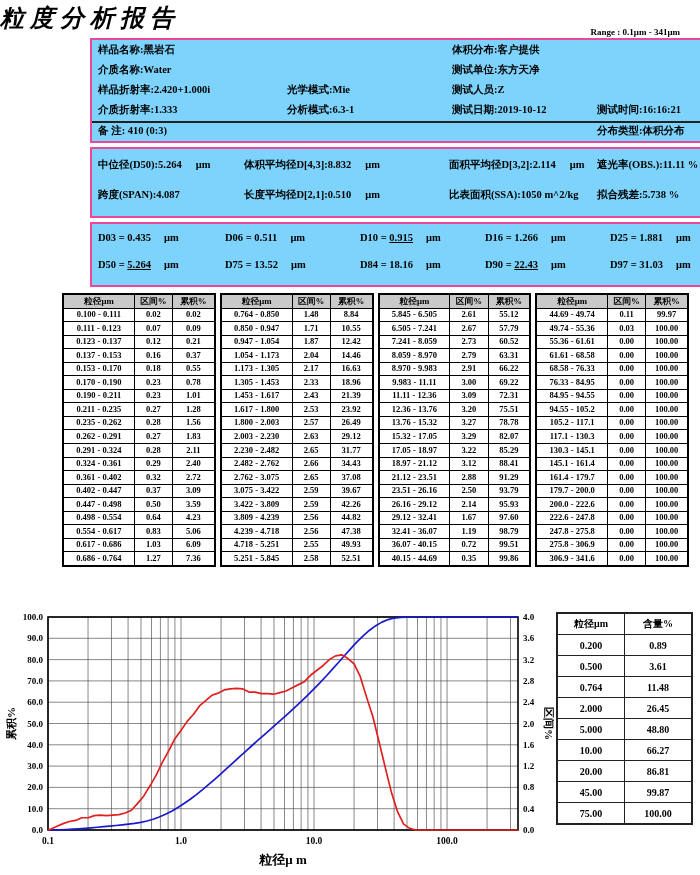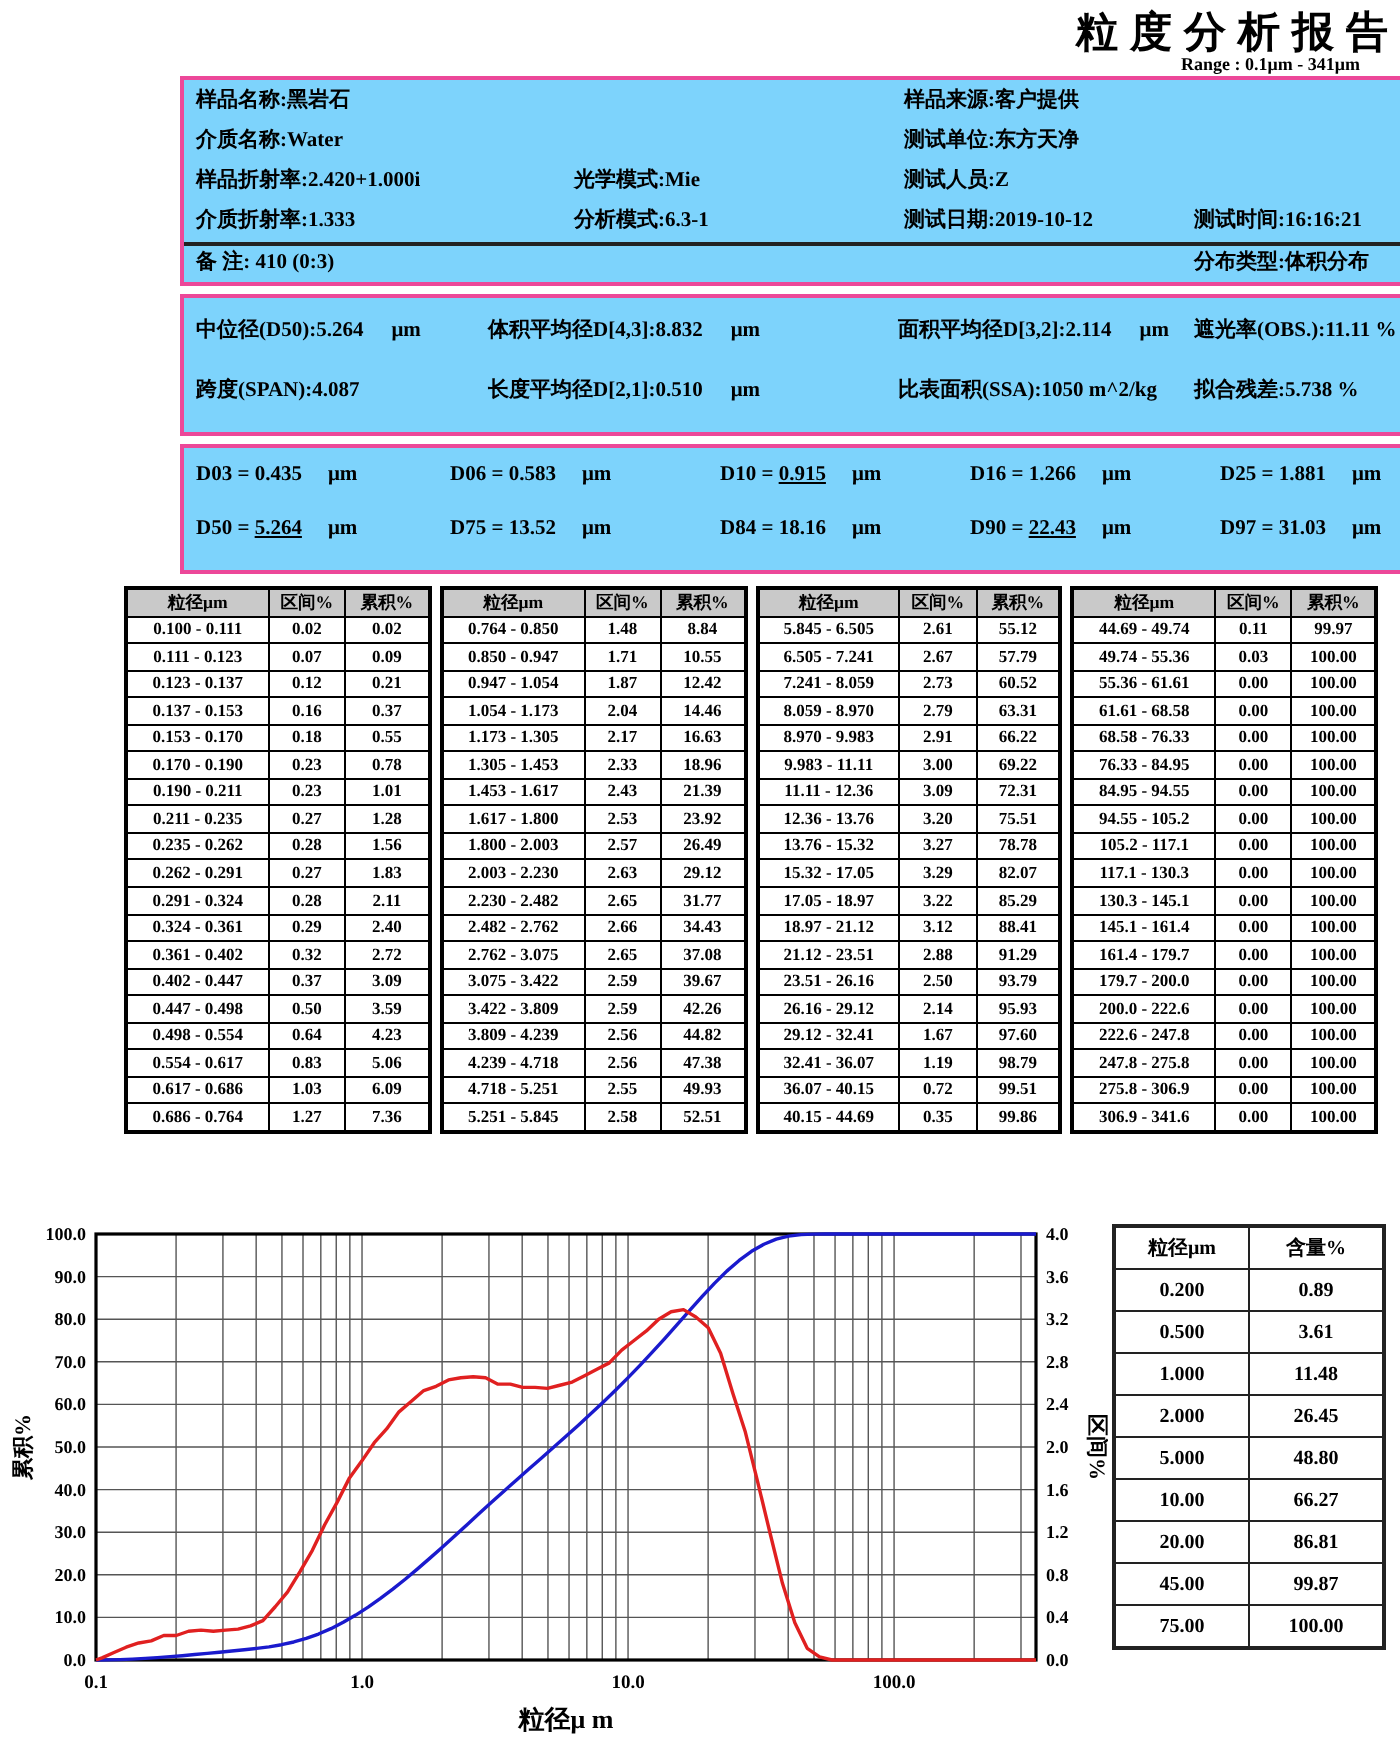--- a/index.html
+++ b/index.html
@@ -1,20 +1,20 @@
 <!DOCTYPE html>
 <html><head>
 <meta charset="utf-8">
 <style>
   html,body{margin:0;padding:0;background:#fff;}
   body{width:700px;height:875px;position:relative;color:#000;
        font-family:"Liberation Serif","DejaVu Serif",serif;font-weight:bold;}
   .page{position:absolute;inset:0;background:#fff;}
-  .title{position:absolute;top:2px;left:0;width:100%;text-align:right;
-         font-size:21px;letter-spacing:6px;}
+  .title{position:absolute;top:2px;left:0;width:100%;text-align:left;
+         font-size:24px;letter-spacing:6px;font-style:italic;}
   .range{position:absolute;top:27px;right:20px;font-size:9px;}
   .box{position:absolute;left:62px;width:615px;border:2px solid #ec4899;background:#7dd3fc;margin-left:28px;}
   .info-box{top:38px;height:101px;}
   .stats-box{top:147px;height:67px;padding-left:20px;}
   .d-box{top:222px;height:61px;padding-left:28px;}
   .ib-cell,.st-cell{position:absolute;font-size:10.5px;white-space:nowrap;}
   .r1{top:3px}.r2{top:23px}.r3{top:43px}.r4{top:63px}.r5{top:84px}
   .c1{left:6px}.c2{left:195px}.c3{left:360px}.c4{left:505px}
   .info-divider{position:absolute;left:0;right:0;top:81px;border-top:2px solid #222;}
   .sr1{top:9px}.sr2{top:39px}
@@ -42,21 +42,21 @@
 </head>
 <body>
 
 <div class="page">
 
   <div class="title">粒度分析报告</div>
   <div class="range">Range : 0.1μm - 341μm</div>
 
   <div class="box info-box">
     <span class="ib-cell r1 c1">样品名称:黑岩石</span>
-    <span class="ib-cell r1 c3">样品来源:客户提供</span>
+    <span class="ib-cell r1 c3">体积分布:客户提供</span>
     <span class="ib-cell r2 c1">介质名称:Water</span>
     <span class="ib-cell r2 c3">测试单位:东方天净</span>
     <span class="ib-cell r3 c1">样品折射率:2.420+1.000i</span>
     <span class="ib-cell r3 c2">光学模式:Mie</span>
     <span class="ib-cell r3 c3">测试人员:Z</span>
     <span class="ib-cell r4 c1">介质折射率:1.333</span>
     <span class="ib-cell r4 c2">分析模式:6.3-1</span>
     <span class="ib-cell r4 c3">测试日期:2019-10-12</span>
     <span class="ib-cell r4 c4">测试时间:16:16:21</span>
     <div class="info-divider"></div>
@@ -71,21 +71,21 @@
     <span class="st-cell sr1 sc4"><span>遮光率(OBS.):11.11 %</span></span>
     <span class="st-cell sr2 sc1"><span>跨度(SPAN):4.087</span></span>
     <span class="st-cell sr2 sc2"><span>长度平均径D[2,1]:0.510</span><span class="unit">μm</span></span>
     <span class="st-cell sr2 sc3"><span>比表面积(SSA):1050 m^2/kg</span></span>
     <span class="st-cell sr2 sc4"><span>拟合残差:5.738 %</span></span>
   </div>
 
   <div class="box d-box">
     <div class="d-row dr1" id="dRow1">
         <span class="d-cell">D03 = <span class="d-val">0.435</span><span class="d-unit">μm</span></span>
-        <span class="d-cell">D06 = <span class="d-val">0.583</span><span class="d-unit">μm</span></span>
+        <span class="d-cell">D06 = <span class="d-val">0.511</span><span class="d-unit">μm</span></span>
         <span class="d-cell">D10 = <span class="d-val u">0.915</span><span class="d-unit">μm</span></span>
         <span class="d-cell">D16 = <span class="d-val">1.266</span><span class="d-unit">μm</span></span>
         <span class="d-cell">D25 = <span class="d-val">1.881</span><span class="d-unit">μm</span></span>
       </div>
     <div class="d-row dr2" id="dRow2">
         <span class="d-cell">D50 = <span class="d-val u">5.264</span><span class="d-unit">μm</span></span>
         <span class="d-cell">D75 = <span class="d-val">13.52</span><span class="d-unit">μm</span></span>
         <span class="d-cell">D84 = <span class="d-val">18.16</span><span class="d-unit">μm</span></span>
         <span class="d-cell">D90 = <span class="d-val u">22.43</span><span class="d-unit">μm</span></span>
         <span class="d-cell">D97 = <span class="d-val">31.03</span><span class="d-unit">μm</span></span>
@@ -597,21 +597,21 @@
         </tr>
         <tr>
           <td>0.200</td>
           <td>0.89</td>
         </tr>
         <tr>
           <td>0.500</td>
           <td>3.61</td>
         </tr>
         <tr>
-          <td>1.000</td>
+          <td>0.764</td>
           <td>11.48</td>
         </tr>
         <tr>
           <td>2.000</td>
           <td>26.45</td>
         </tr>
         <tr>
           <td>5.000</td>
           <td>48.80</td>
         </tr>

